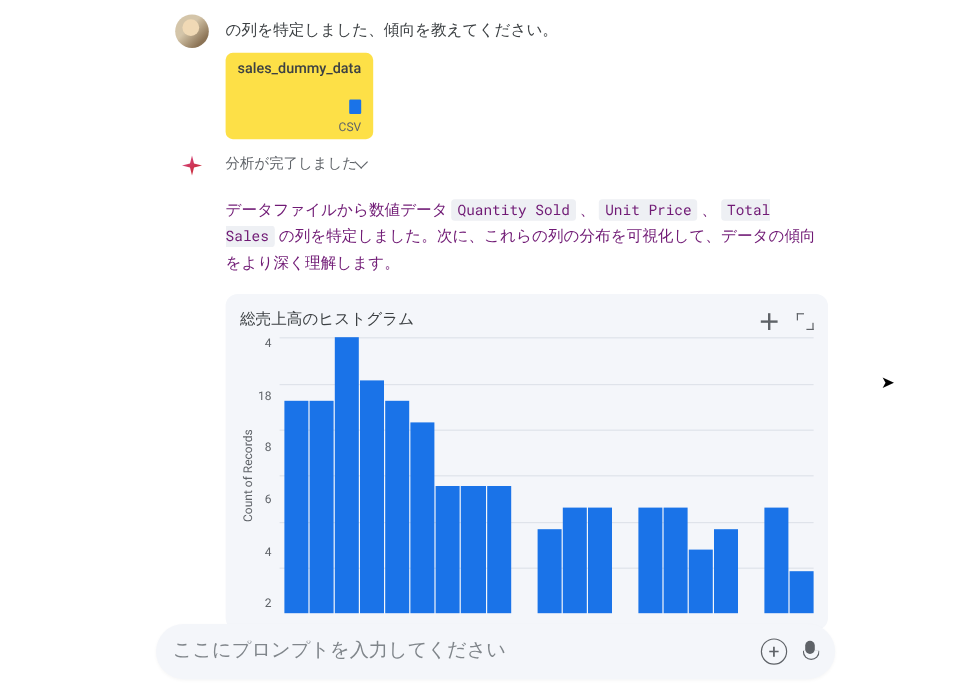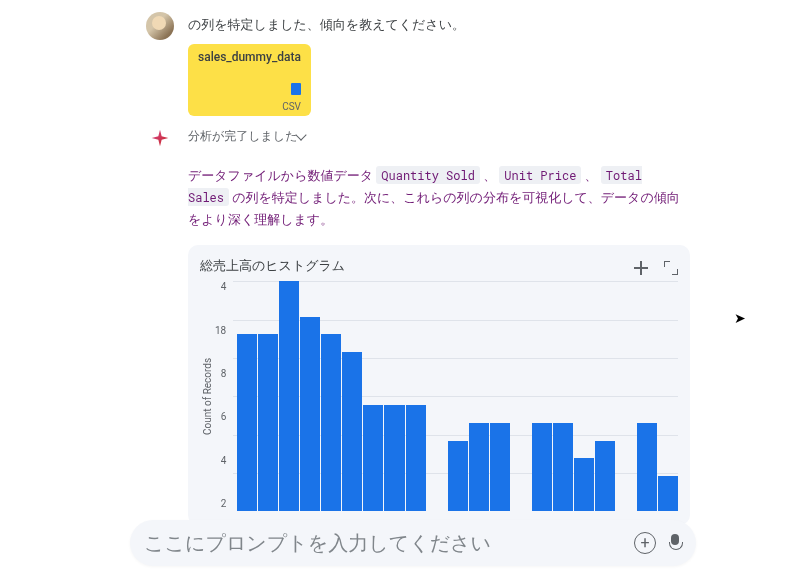--- a/index.html
+++ b/index.html
@@ -91,21 +91,21 @@
     .gline { position:absolute; left:0; right:0; height:1px; background:#dfe3ea; }
     .bars { position:absolute; left:4px; right:0; bottom:0; top:0; display:flex; align-items:flex-end; gap:1px; }
     .bar { background:#1a73e8; flex:1; }
     .prompt-bar {
       position:absolute; left:130px; right:104px; bottom:10px;
       background:#f4f6fa; border-radius:28px; height:46px;
       display:flex; align-items:center; padding:0 14px; gap:12px;
       box-shadow:0 1px 3px rgba(0,0,0,0.04);
     }
     .prompt-input { flex:1; border:none; background:transparent; outline:none;
-      font-size:20px; color:#3c4043; }
+      font-size:16px; color:#3c4043; }
     .prompt-input::placeholder{ color:#80868b; }
     .circle-plus { width:22px; height:22px; border:1.6px solid #5f6368; border-radius:50%;
       display:flex; align-items:center; justify-content:center; font-size:16px; color:#5f6368; line-height:1; cursor:pointer;}
     .mic-ic { width:14px; height:18px; position:relative; cursor:pointer;}
     .mic-ic::before{ content:""; position:absolute; left:3px; top:0; width:8px; height:11px;
       background:#5f6368; border-radius:4px; }
     .mic-ic::after{ content:""; position:absolute; left:1px; top:8px; width:12px; height:7px;
       border:1.6px solid #5f6368; border-top:none; border-radius:0 0 8px 8px; }
     .cursor-ptr { position:absolute; left:734px; top:310px; font-size:14px; color:#000; }
   </style>

